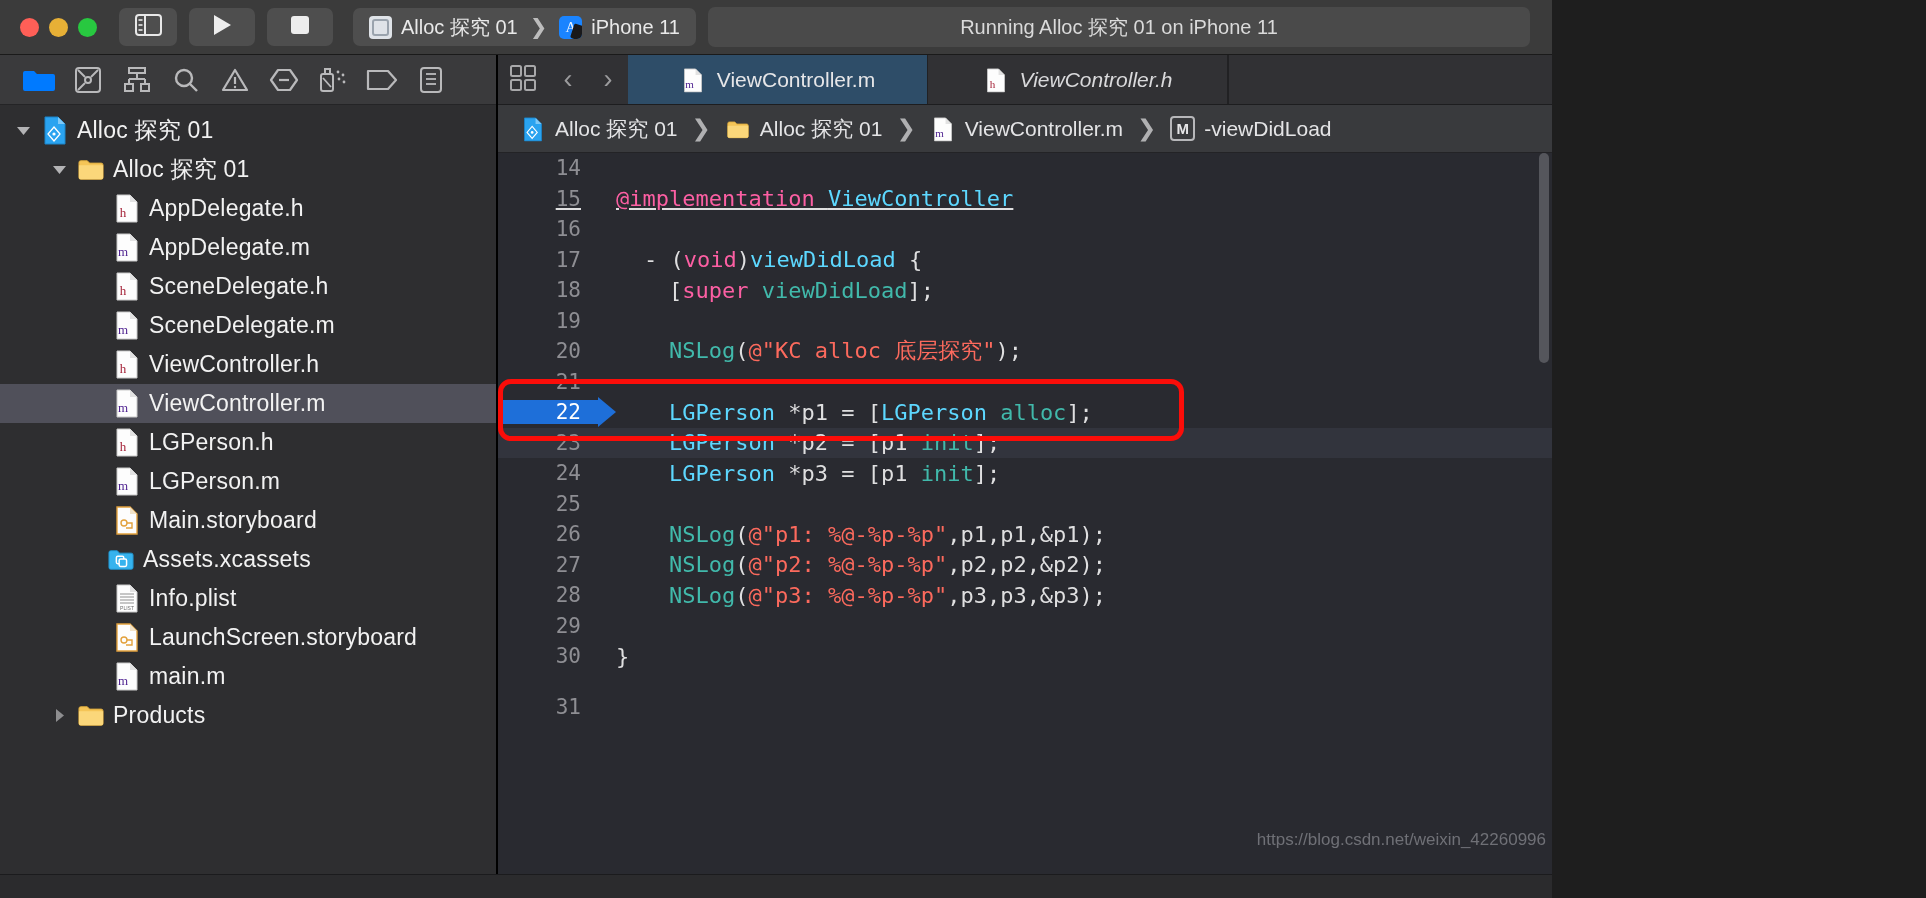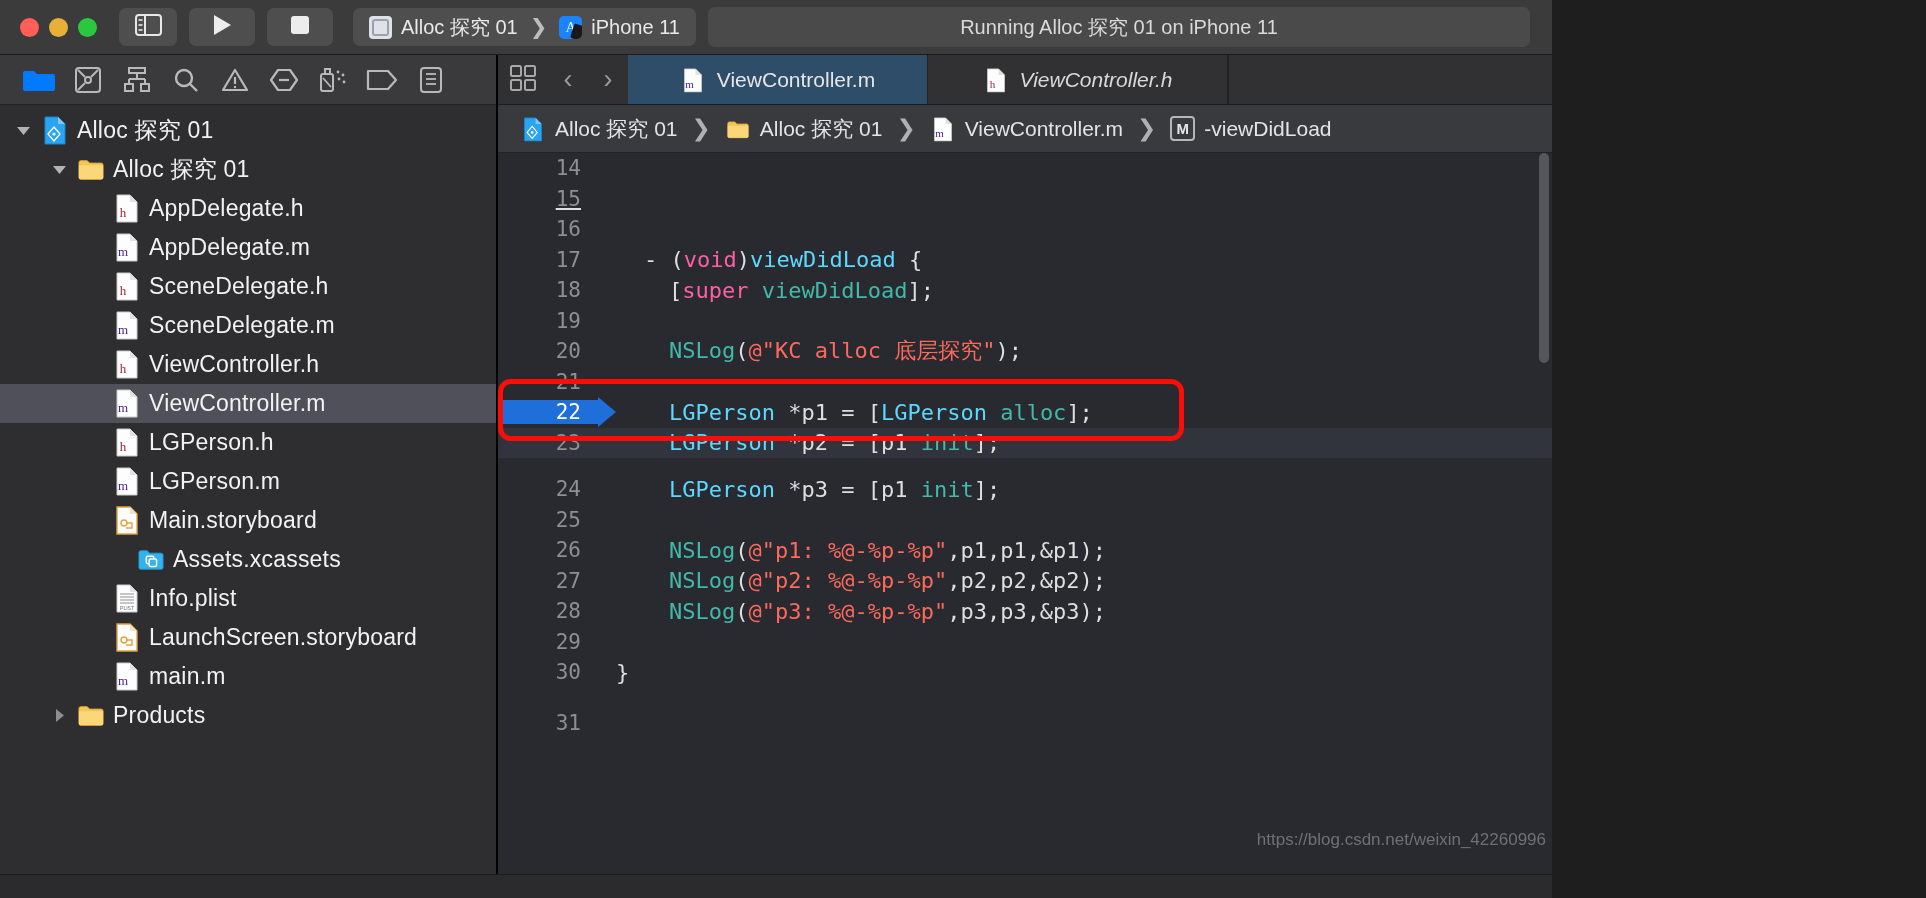--- a/index.html
+++ b/index.html
@@ -458,21 +458,21 @@
             <span class="ficon">
               <svg width="24" height="29" viewBox="0 0 24 29">
         <path d="M2 1 h13 l7 7 v20 H2 Z" fill="#fdfdfd" stroke="#e2a13c" stroke-width="1.4"></path>
         <path d="M15 1 l7 7 h-7 Z" fill="#f2e3c8"></path>
         <circle cx="9" cy="17" r="3" fill="none" stroke="#e2a13c" stroke-width="1.4"></circle>
         <path d="M12 17 h5 v5 h-6" fill="none" stroke="#e2a13c" stroke-width="1.4"></path>
               </svg>
             </span>
             <span class="rlabel">Main.storyboard</span>
           </div>
-          <div class="row" style="padding-left: 110px;">
+          <div class="row" style="padding-left: 80px;">
             <span class="tw empty"></span>
             <span class="ficon">
               <svg width="28" height="24" viewBox="0 0 28 24">
         <path d="M1 4 a2 2 0 0 1 2-2 h7 l2.5 2.6 H25 a2 2 0 0 1 2 2 V20 a2 2 0 0 1-2 2 H3 a2 2 0 0 1-2-2 Z" fill="#36b3ee" stroke="#1f93cc" stroke-width="1"></path>
         <rect x="9" y="8" width="8" height="8" rx="1.5" fill="none" stroke="#ffffff" stroke-width="1.6"></rect>
         <rect x="12" y="11" width="8" height="8" rx="1.5" fill="#36b3ee" stroke="#ffffff" stroke-width="1.6"></rect>
               </svg>
             </span>
             <span class="rlabel">Assets.xcassets</span>
           </div>
@@ -611,30 +611,30 @@
           <span class="bc-sep">❯</span>
           <span class="bc-item">
             <span class="mmark">M</span>
             <span>-viewDidLoad</span>
           </span>
         </div>
 
       <div class="code-wrap">
         <div class="code" id="code">
             <div class="cline" style="position: relative;"><div class="ln">14</div><div class="ctext"></div></div>
-            <div class="cline" style="position: relative; text-decoration: underline;"><div class="ln">15</div></div>
+            <div class="cline" style="position: relative; text-decoration: underline;"><div class="ln">15</div><div class="ctext"><span class="k-pre">@implementation </span><span class="k-type">ViewController</span></div></div>
             <div class="cline" style="position: relative;"><div class="ln">16</div><div class="ctext"></div></div>
             <div class="cline" style="position: relative; gap: 28px;"><div class="ln">17</div><div class="ctext"><span class="k-plain">- (</span><span class="k-key">void</span><span class="k-plain">)</span><span class="k-type">viewDidLoad</span><span class="k-plain"> {</span></div></div>
             <div class="cline" style="position: relative;"><div class="ln">18</div><div class="ctext"><span class="k-plain">    [</span><span class="k-key">super</span><span class="k-plain"> </span><span class="k-meth">viewDidLoad</span><span class="k-plain">];</span></div></div>
             <div class="cline" style="position: relative;"><div class="ln">19</div><div class="ctext"></div></div>
             <div class="cline" style="position: relative;"><div class="ln">20</div><div class="ctext"><span class="k-plain">    </span><span class="k-meth">NSLog</span><span class="k-plain">(</span><span class="k-str">@"KC alloc 底层探究"</span><span class="k-plain">);</span></div></div>
             <div class="cline" style="position: relative;"><div class="ln">21</div><div class="ctext"></div></div>
             <div class="cline bp" style="position: relative;"><div class="ln">22</div><div class="bp-chevron"></div><div class="ctext"><span class="k-plain">    </span><span class="k-type">LGPerson</span><span class="k-plain"> *p1 = [</span><span class="k-type">LGPerson</span><span class="k-plain"> </span><span class="k-meth">alloc</span><span class="k-plain">];</span></div></div>
             <div class="cline exec" style="position: relative;"><div class="ln">23</div><div class="ctext"><span class="k-plain">    </span><span class="k-type">LGPerson</span><span class="k-plain"> *p2 = [p1 </span><span class="k-meth">init</span><span class="k-plain">];</span></div></div>
-            <div class="cline" style="position: relative; margin-top: 16px;"><div class="ln">24</div><div class="ctext"><span class="k-plain">    </span><span class="k-type">LGPerson</span><span class="k-plain"> *p3 = [p1 </span><span class="k-meth">init</span><span class="k-plain">];</span></div></div>
+            <div class="cline" style="position: relative;"><div class="ln">24</div><div class="ctext"><span class="k-plain">    </span><span class="k-type">LGPerson</span><span class="k-plain"> *p3 = [p1 </span><span class="k-meth">init</span><span class="k-plain">];</span></div></div>
             <div class="cline" style="position: relative;"><div class="ln">25</div><div class="ctext"></div></div>
             <div class="cline" style="position: relative;"><div class="ln">26</div><div class="ctext"><span class="k-plain">    </span><span class="k-meth">NSLog</span><span class="k-plain">(</span><span class="k-str">@"p1: %@-%p-%p"</span><span class="k-plain">,p1,p1,&amp;p1);</span></div></div>
             <div class="cline" style="position: relative;"><div class="ln">27</div><div class="ctext"><span class="k-plain">    </span><span class="k-meth">NSLog</span><span class="k-plain">(</span><span class="k-str">@"p2: %@-%p-%p"</span><span class="k-plain">,p2,p2,&amp;p2);</span></div></div>
             <div class="cline" style="position: relative;"><div class="ln">28</div><div class="ctext"><span class="k-plain">    </span><span class="k-meth">NSLog</span><span class="k-plain">(</span><span class="k-str">@"p3: %@-%p-%p"</span><span class="k-plain">,p3,p3,&amp;p3);</span></div></div>
             <div class="cline" style="position: relative;"><div class="ln">29</div><div class="ctext"></div></div>
             <div class="cline" style="position: relative;"><div class="ln">30</div><div class="ctext"><span class="k-plain">}</span></div></div>
             <div class="cline" style="position: relative; margin-top: 20px;"><div class="ln">31</div><div class="ctext"></div></div>
           </div>
         <div class="scroll-nub"></div>
       </div>

